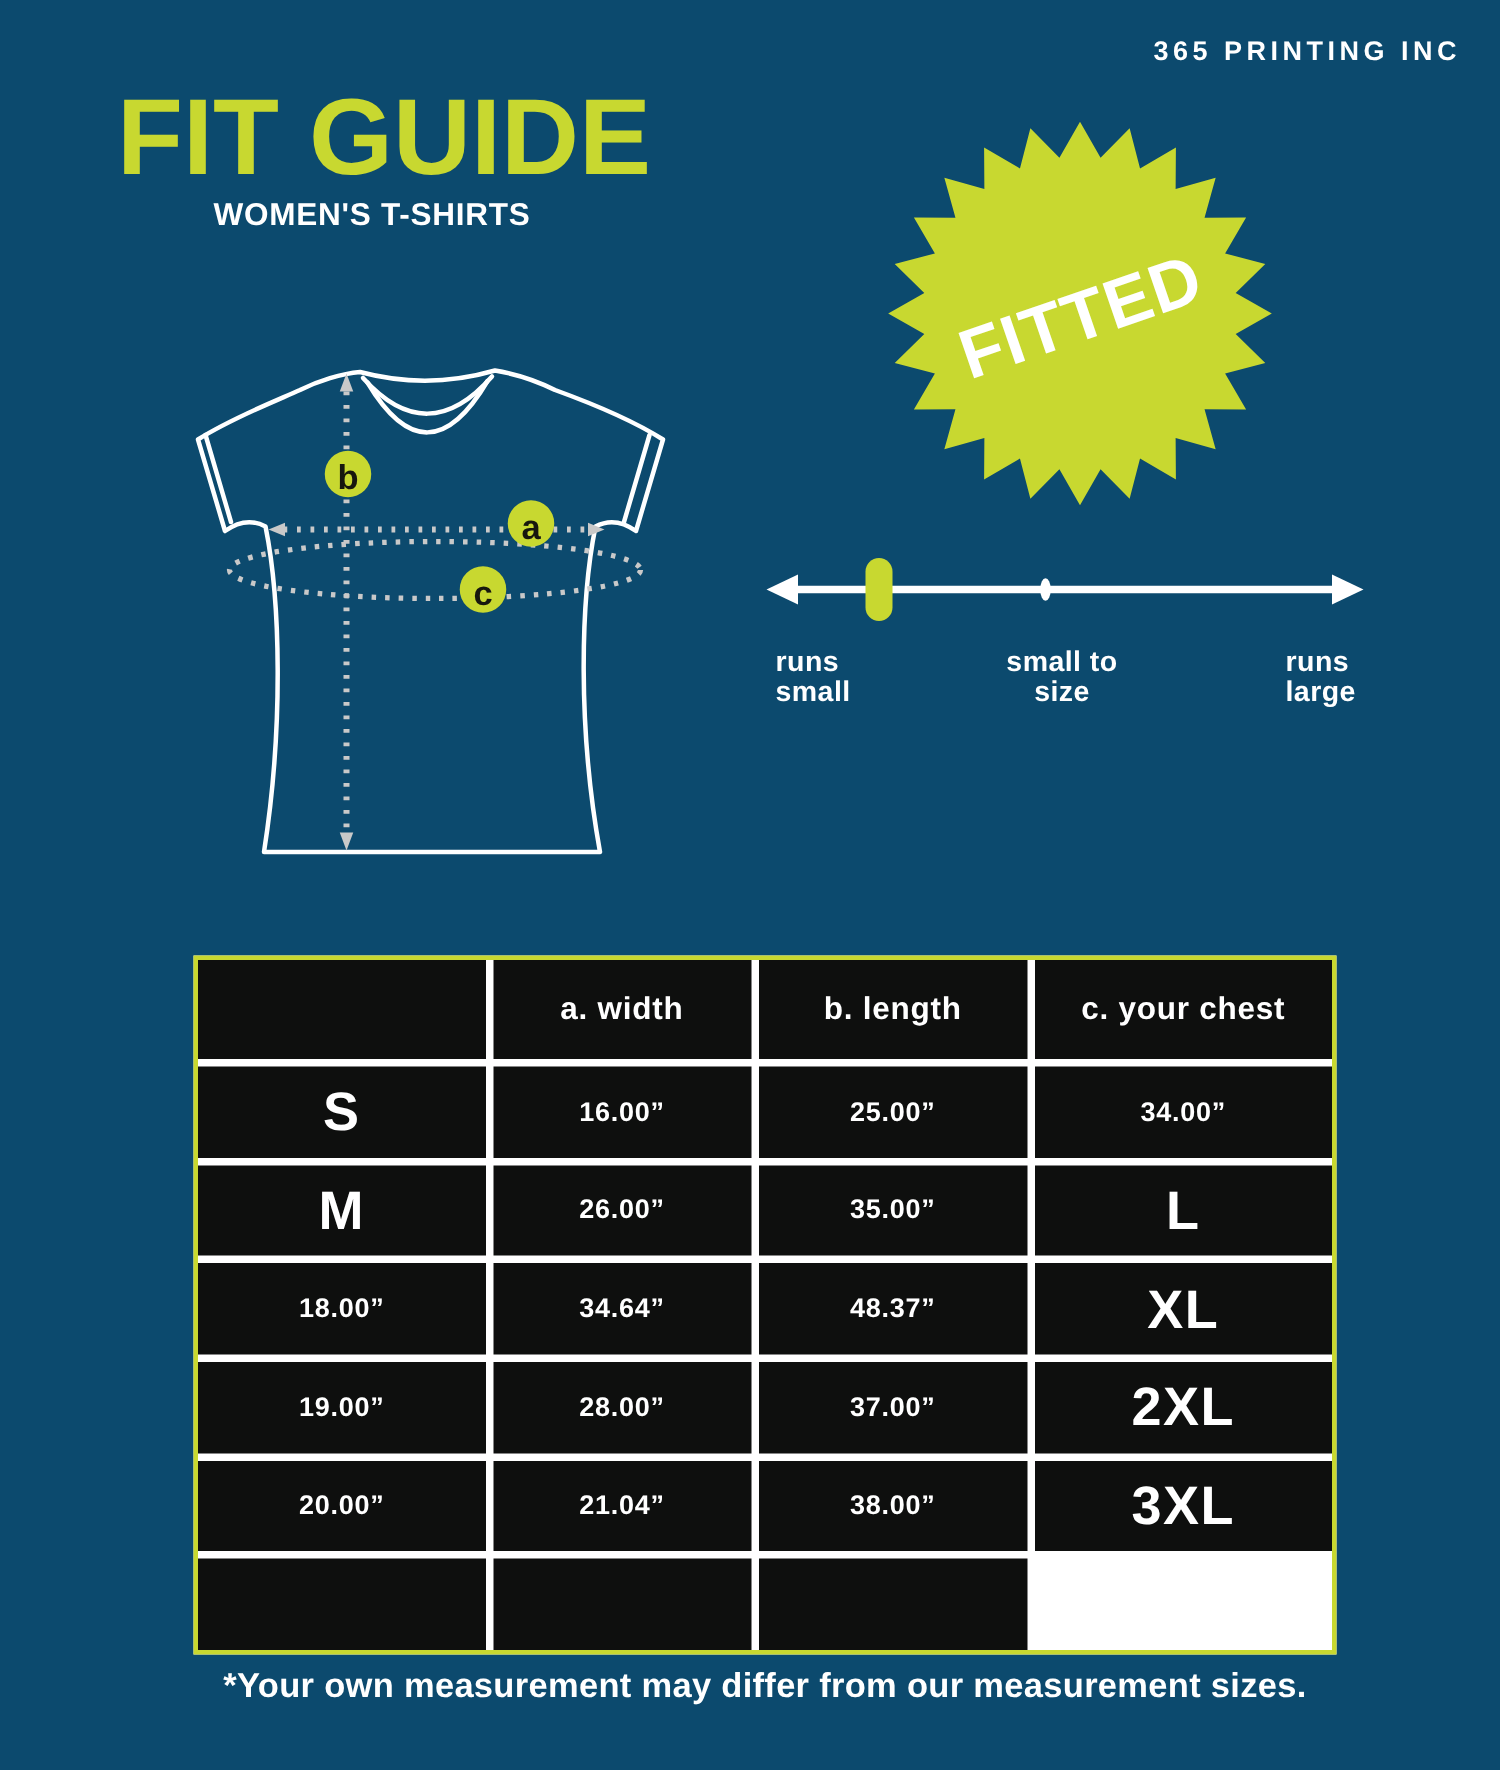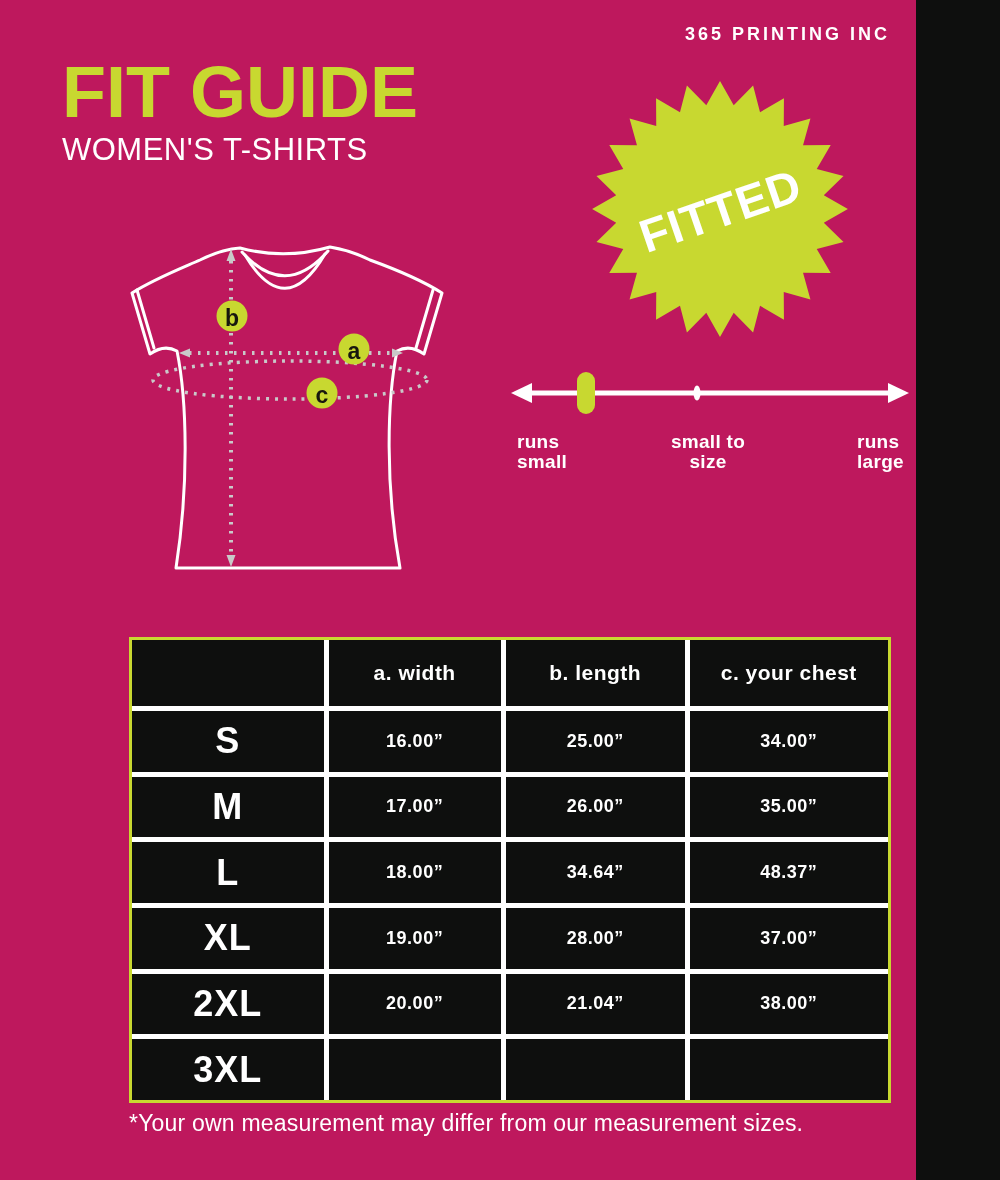--- a/index.html
+++ b/index.html
@@ -1,20 +1,20 @@
 <!DOCTYPE html>
 <html><head>
 <meta charset="utf-8">
 <style>
   html, body { margin: 0; padding: 0; background: #0e0f0e; }
   .page {
     position: relative;
-    width: 916px;
+    width: 1000px;
     height: 1180px;
-    background: #be185d;
+    background: #0c4a6e;
     font-family: "Liberation Sans", sans-serif;
     color: #ffffff;
     overflow: hidden;
   }
 
   
   .brand {
     position: absolute;
     top: 24px;
     right: 26px;
@@ -28,27 +28,28 @@
   
   .title-block { position: absolute; left: 62px; top: 56px; width: 372px; }
   .title {
     margin: 0;
     color: #c8d830;
     font-size: 72px;
     font-weight: bold;
     line-height: 1.0;
     letter-spacing: 0px;
     white-space: nowrap;
+    text-align: right;
   }
   .subtitle {
     margin: 4px 0 0 0;
     color: #ffffff;
-    font-size: 31px;
-    font-weight: normal;
-    text-align: left;
+    font-size: 21px;
+    font-weight: bold;
+    text-align: center;
     letter-spacing: 0.5px;
     white-space: nowrap;
   }
 
   
   .badge-svg { position: absolute; left: 581px; top: 70px; width: 278px; height: 278px; }
   .badge-text {
     font-family: "Liberation Sans", sans-serif;
     font-weight: bold;
     font-size: 50px;
@@ -112,23 +113,23 @@
   .cell.header { font-size: 21px; letter-spacing: 0.5px; }
   .cell.size  { font-size: 36px; letter-spacing: 1px; }
   .cell.value { font-size: 18px; letter-spacing: 0.5px; }
 
   
   .footnote {
     position: absolute;
     left: 129px;
     top: 1110px;
     width: 762px;
-    text-align: left;
+    text-align: center;
     font-size: 23px;
-    font-weight: normal;
+    font-weight: bold;
     letter-spacing: 0.2px;
     color: #ffffff;
     white-space: nowrap;
   }
 </style>
 </head>
 <body>
 
 <div class="page">
 
@@ -224,21 +225,20 @@
       <div class="cell header">a. width</div>
       <div class="cell header">b. length</div>
       <div class="cell header">c. your chest</div>
 
       <div class="cell size">S</div>
       <div class="cell value">16.00”</div>
       <div class="cell value">25.00”</div>
       <div class="cell value">34.00”</div>
 
       <div class="cell size">M</div>
-      <div class="cell value">17.00”</div>
       <div class="cell value">26.00”</div>
       <div class="cell value">35.00”</div>
 
       <div class="cell size">L</div>
       <div class="cell value">18.00”</div>
       <div class="cell value">34.64”</div>
       <div class="cell value">48.37”</div>
 
       <div class="cell size">XL</div>
       <div class="cell value">19.00”</div>

